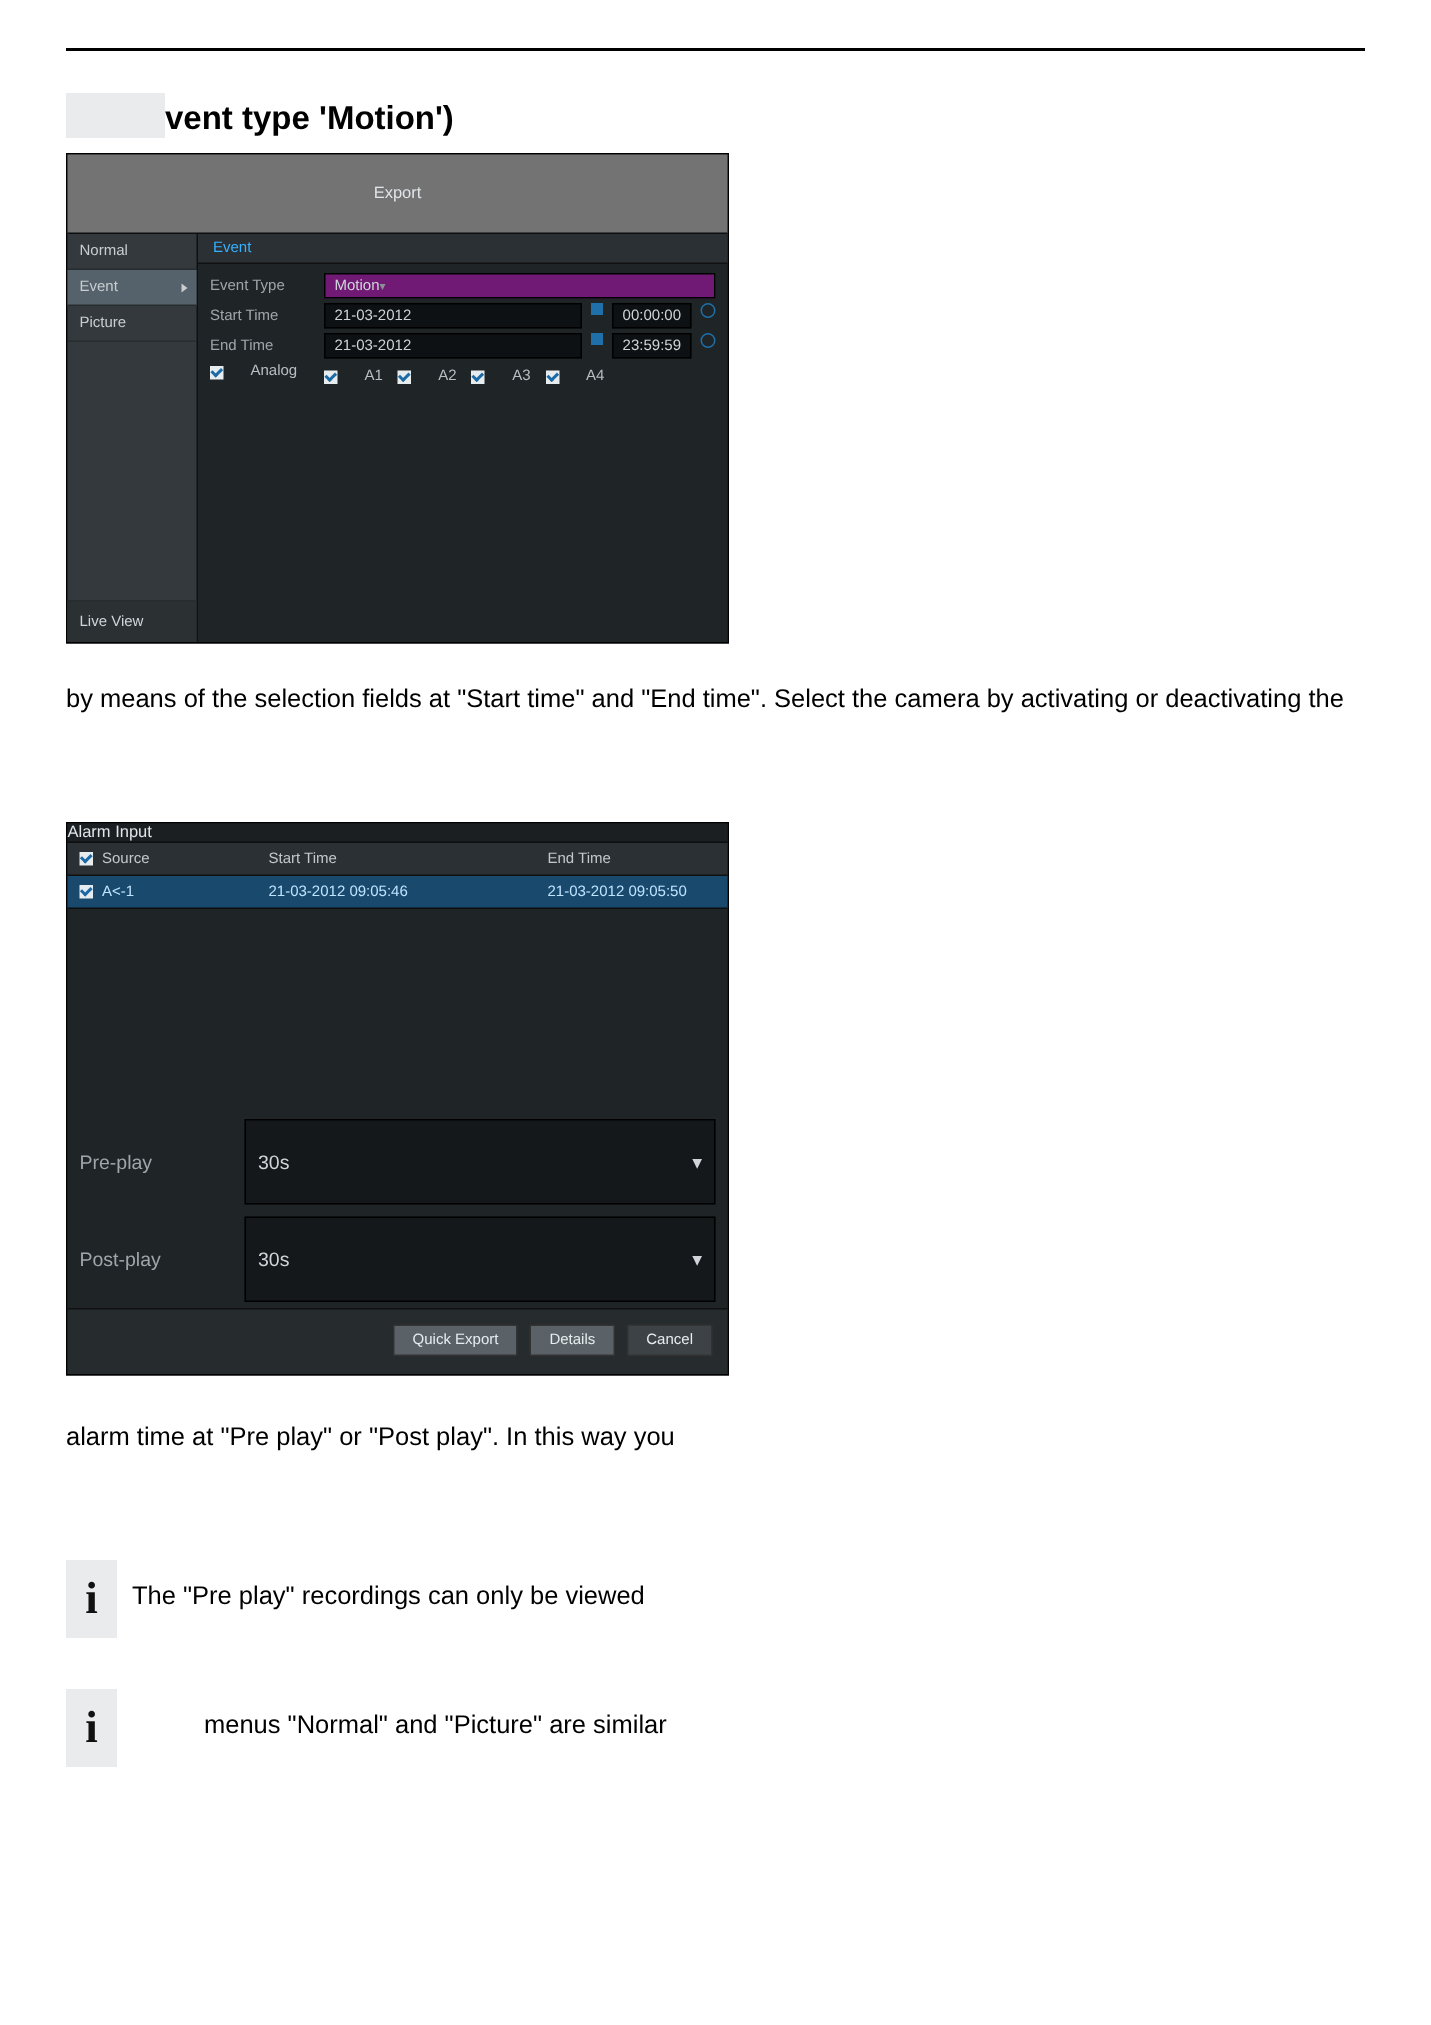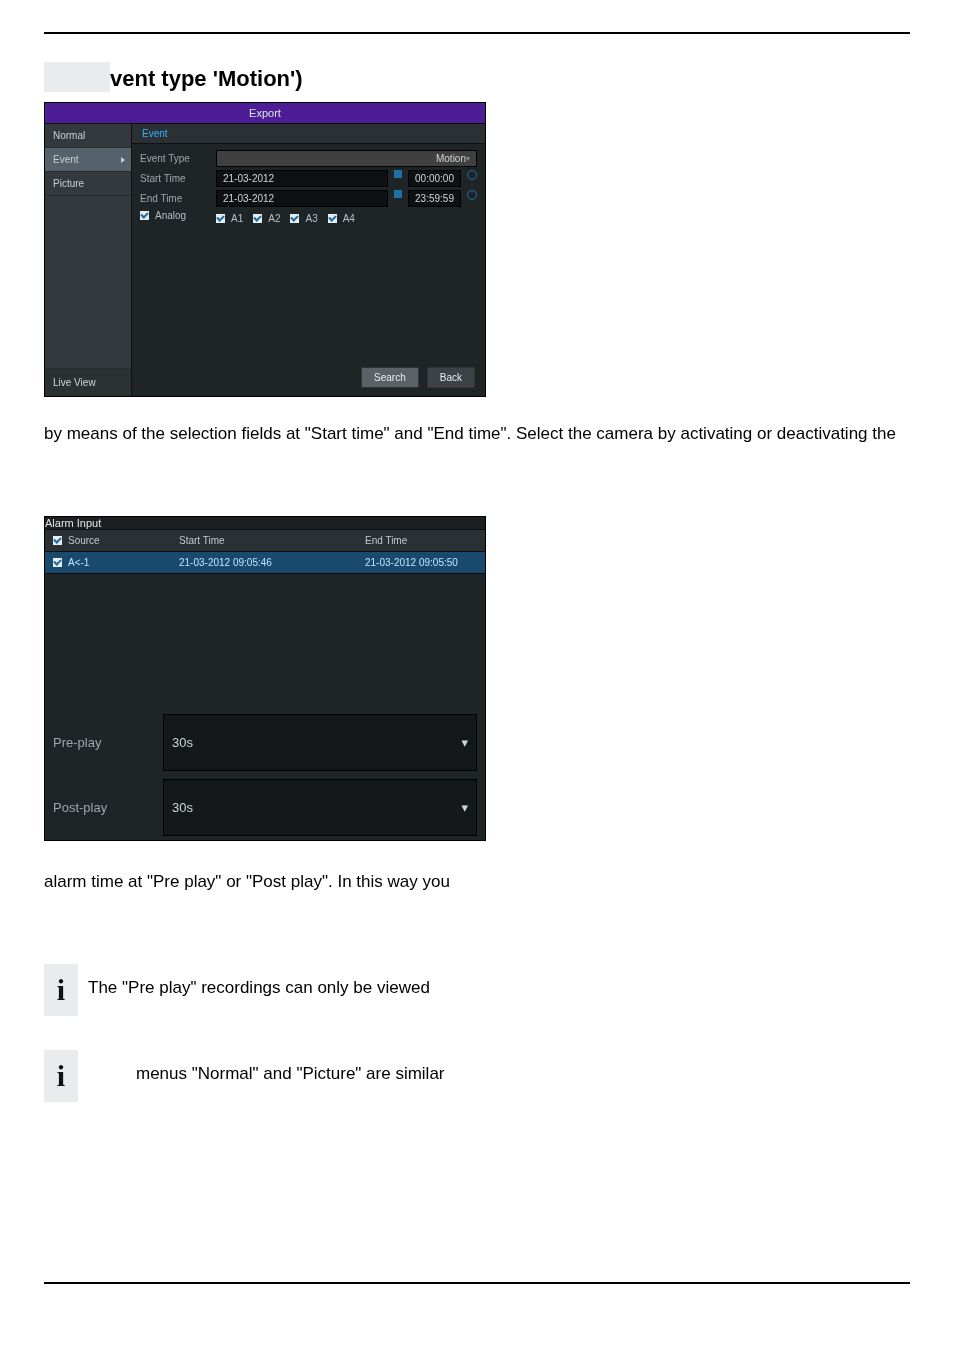--- a/index.html
+++ b/index.html
@@ -5,42 +5,42 @@
   html,body{margin:0;padding:0;background:#fff;font-family:Arial,Helvetica,sans-serif;color:#000}
   .page{width:954px;margin:0 auto;padding:32px 44px 0 44px;box-sizing:border-box}
   .hr{border:none;border-top:2px solid #000;margin:0 0 28px 0}
   .hr-bottom{border:none;border-top:2px solid #000;margin:180px 0 20px 0}
   .row{display:flex;align-items:flex-end}
   .greybar{background:#e9ebec;height:30px;width:66px;flex:0 0 66px}
   .heading{font-size:22px;font-weight:bold;padding-top:2px}
   
   .shot{margin:10px 0 0 0}
   .exp{width:440px;background:#1f2427;font-size:0;border:1px solid #000}
-  .exp-title{text-align:center;color:#dfe5e8;font-size:11px;padding:4px 0;background:#4c1d95;border-bottom:1px solid #0c0e0f}
+  .exp-title{text-align:center;color:#dfe5e8;font-size:11px;padding:20px 0;background:#737373;border-bottom:1px solid #0c0e0f}
   .exp-body{display:flex;height:272px}
   .exp-side{width:86px;background:#33393d;border-right:1px solid #111;display:flex;flex-direction:column}
   .exp-side-item{color:#c7cdd0;font-size:10px;padding:6px 8px;border-bottom:1px solid #272c2f}
   .exp-side-item.sel{background:#55626b;position:relative}
   .exp-side-item.sel:after{content:"";position:absolute;right:6px;top:50%;width:0;height:0;border-left:4px solid #c7cdd0;border-top:3px solid transparent;border-bottom:3px solid transparent;transform:translateY(-50%)}
   .exp-side-spacer{flex:1}
   .exp-side-live{color:#cfd5d8;font-size:10px;padding:8px;border-top:1px solid #272c2f;background:#2b3033}
   .exp-main{flex:1;background:#1f2427;display:flex;flex-direction:column}
   .tabrow{background:#2a3033;display:flex;border-bottom:1px solid #111}
   .tab{font-size:10px;color:#36b0ff;padding:4px 10px}
   .form{padding:6px 8px 8px 8px;color:#b8bfc3;font-size:10px}
   .frow{display:flex;align-items:center;margin-bottom:3px;gap:6px}
   .flabel{width:70px;color:#9fa6aa}
-  .fval{background:#404040;color:#cfd5d8;padding:2px 6px;flex:1;display:flex;align-items:center;justify-content:flex-end;border:1px solid #000}
+  .fval{background:#701a75;color:#cfd5d8;padding:2px 6px;flex:1;display:flex;align-items:center;justify-content:flex-start;border:1px solid #000}
   .fval .dd{font-size:8px;color:#8a9094}
   .ftime{display:flex;gap:6px;flex:1}
   .ftime .fbox{background:#0e1113;color:#cfd5d8;padding:2px 6px;border:1px solid #000;display:flex;align-items:center;gap:4px}
   .cal{width:8px;height:8px;background:#1f6fa8}
   .clock{width:8px;height:8px;border:1px solid #1f6fa8;border-radius:50%}
   .checks{display:flex;gap:10px;margin-top:3px}
-  .chk{display:flex;align-items:center;gap:6px}
+  .chk{display:flex;align-items:flex-end;gap:18px}
   .cbox{width:9px;height:9px;background:#e7ecef;position:relative}
   .cbox:after{content:"";position:absolute;left:1px;top:1px;width:5px;height:3px;border-left:2px solid #1b6aa5;border-bottom:2px solid #1b6aa5;transform:rotate(-45deg)}
   .exp-bottom{margin-top:auto;padding:8px 10px;display:flex;justify-content:flex-end;gap:8px}
   .btn{background:#5a6268;color:#e7ecef;font-size:10px;padding:4px 12px;border:1px solid #333;border-radius:1px}
   .btn.dark{background:#3c4246}
   
   .para{font-size:17px;line-height:1.35;margin:26px 0 0 0}
   .para2{font-size:17px;line-height:1.35;margin:30px 0 0 0}
   
   .alarm{width:440px;background:#1f2427;border:1px solid #000;margin-top:70px}
@@ -151,24 +151,20 @@
                     <div class="cbox"></div>
                     <span>A3</span>
                   </div>
                 <div class="chk">
                     <div class="cbox"></div>
                     <span>A4</span>
                   </div>
               </div>
             </div>
           </div>
-          <div class="exp-bottom">
-            <div class="btn">Search</div>
-            <div class="btn dark">Back</div>
-          </div>
         </div>
       </div>
     </div>
   </div>
 
   <div class="para">by means of the selection fields at "Start time" and "End time". Select the camera by activating or deactivating the</div>
 
   <div class="alarm">
     <div class="alarm-title">Alarm Input</div>
     <div class="alarm-head">
@@ -197,20 +193,25 @@
         </div>
       </div>
       <div class="arow">
         <div class="albl">Post-play</div>
         <div class="aval">
           <span>30s</span>
           <span class="dd">▾</span>
         </div>
       </div>
     </div>
+    <div class="alarm-bottom">
+      <div class="btn">Quick Export</div>
+      <div class="btn">Details</div>
+      <div class="btn dark">Cancel</div>
+    </div>
   </div>
 
   <div class="para2">alarm time at "Pre play" or "Post play". In this way you</div>
 
   <div class="note">
     <div class="nicon">
         <span>i</span>
       </div>
     <div class="ntext">The "Pre play" recordings can only be viewed</div>
   </div>

